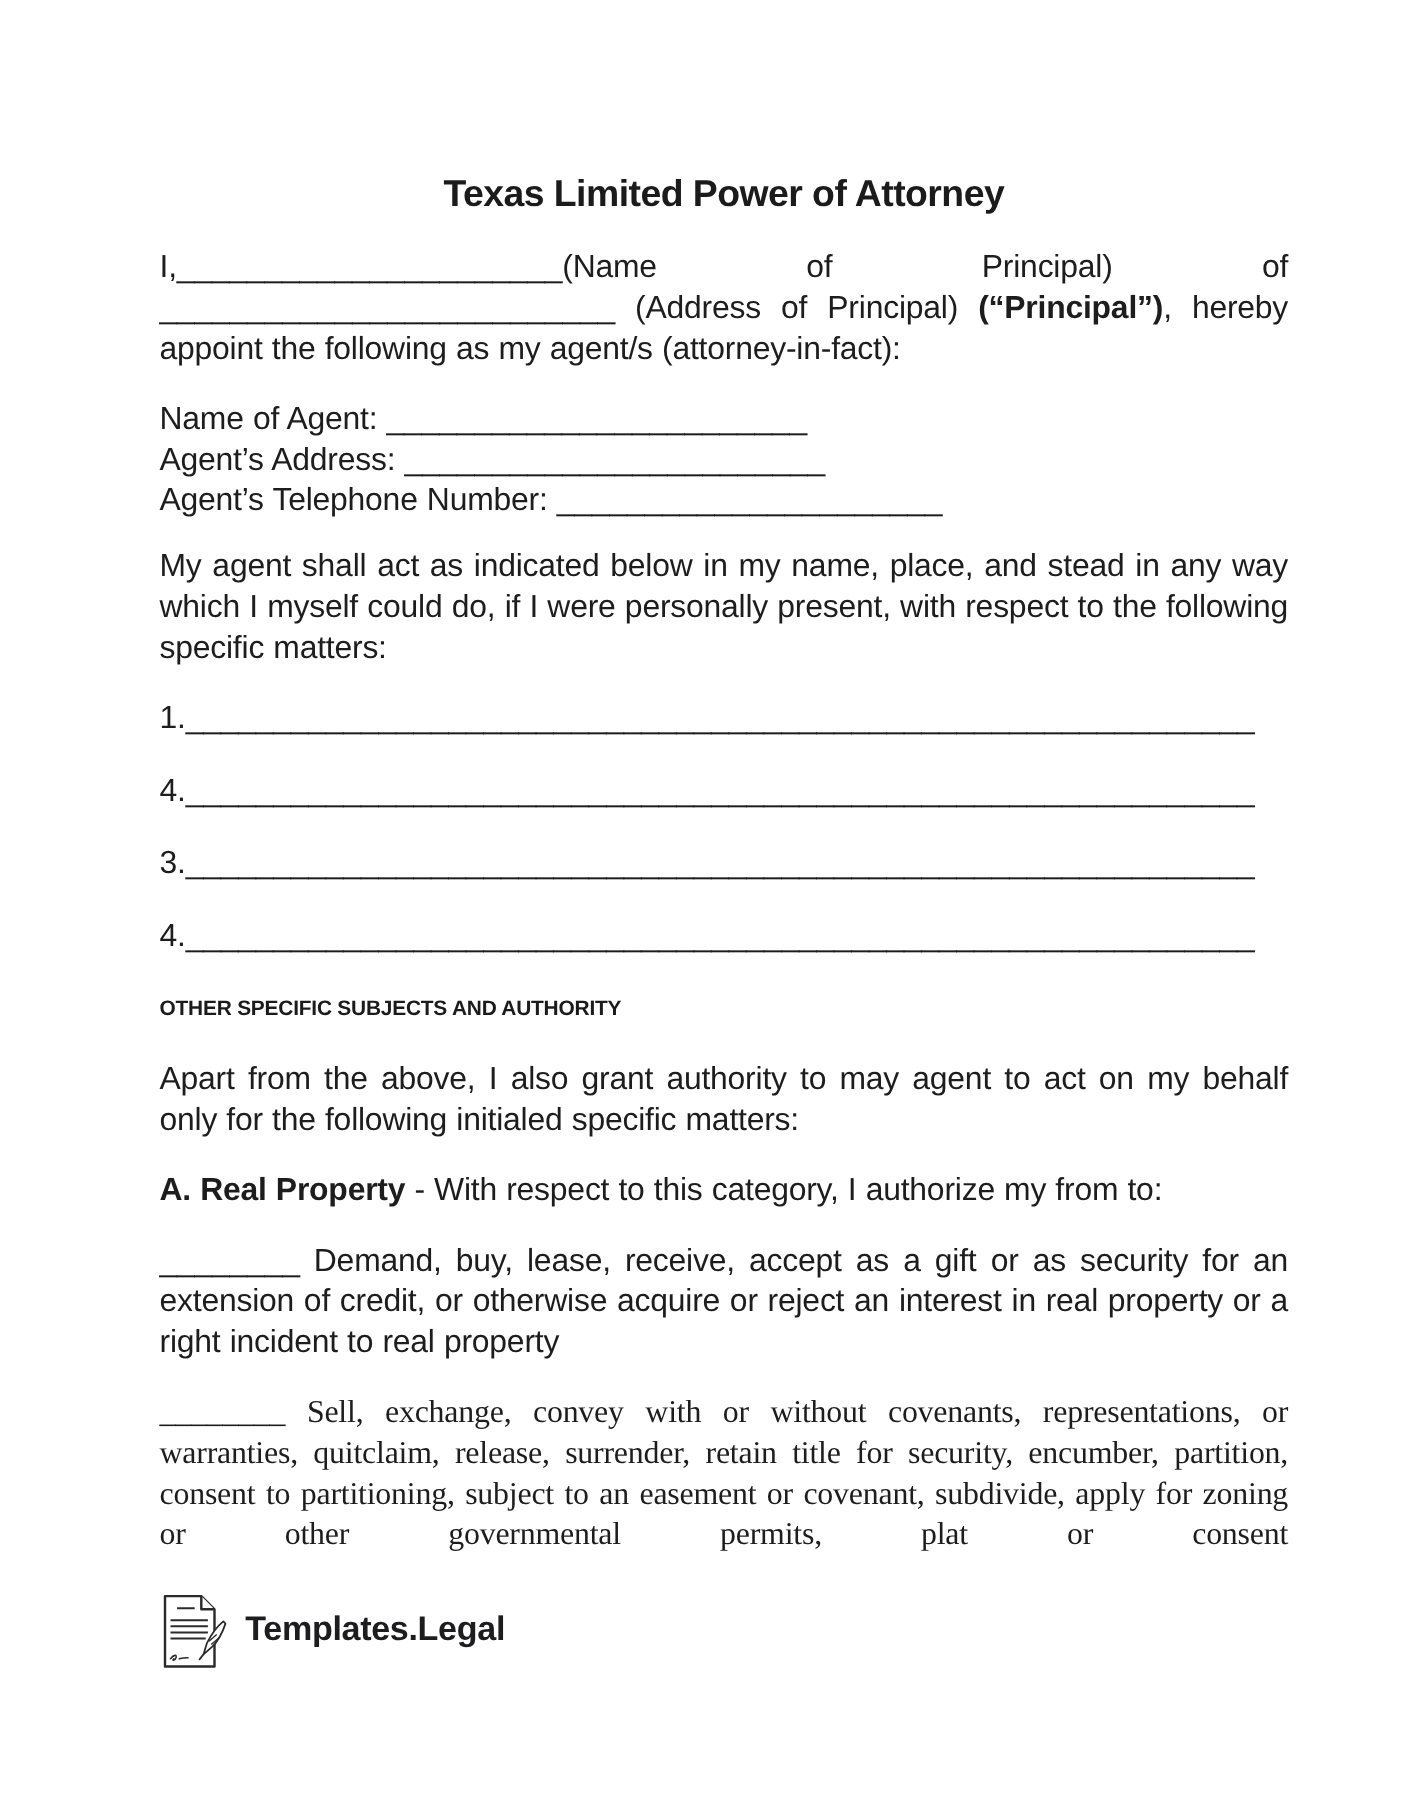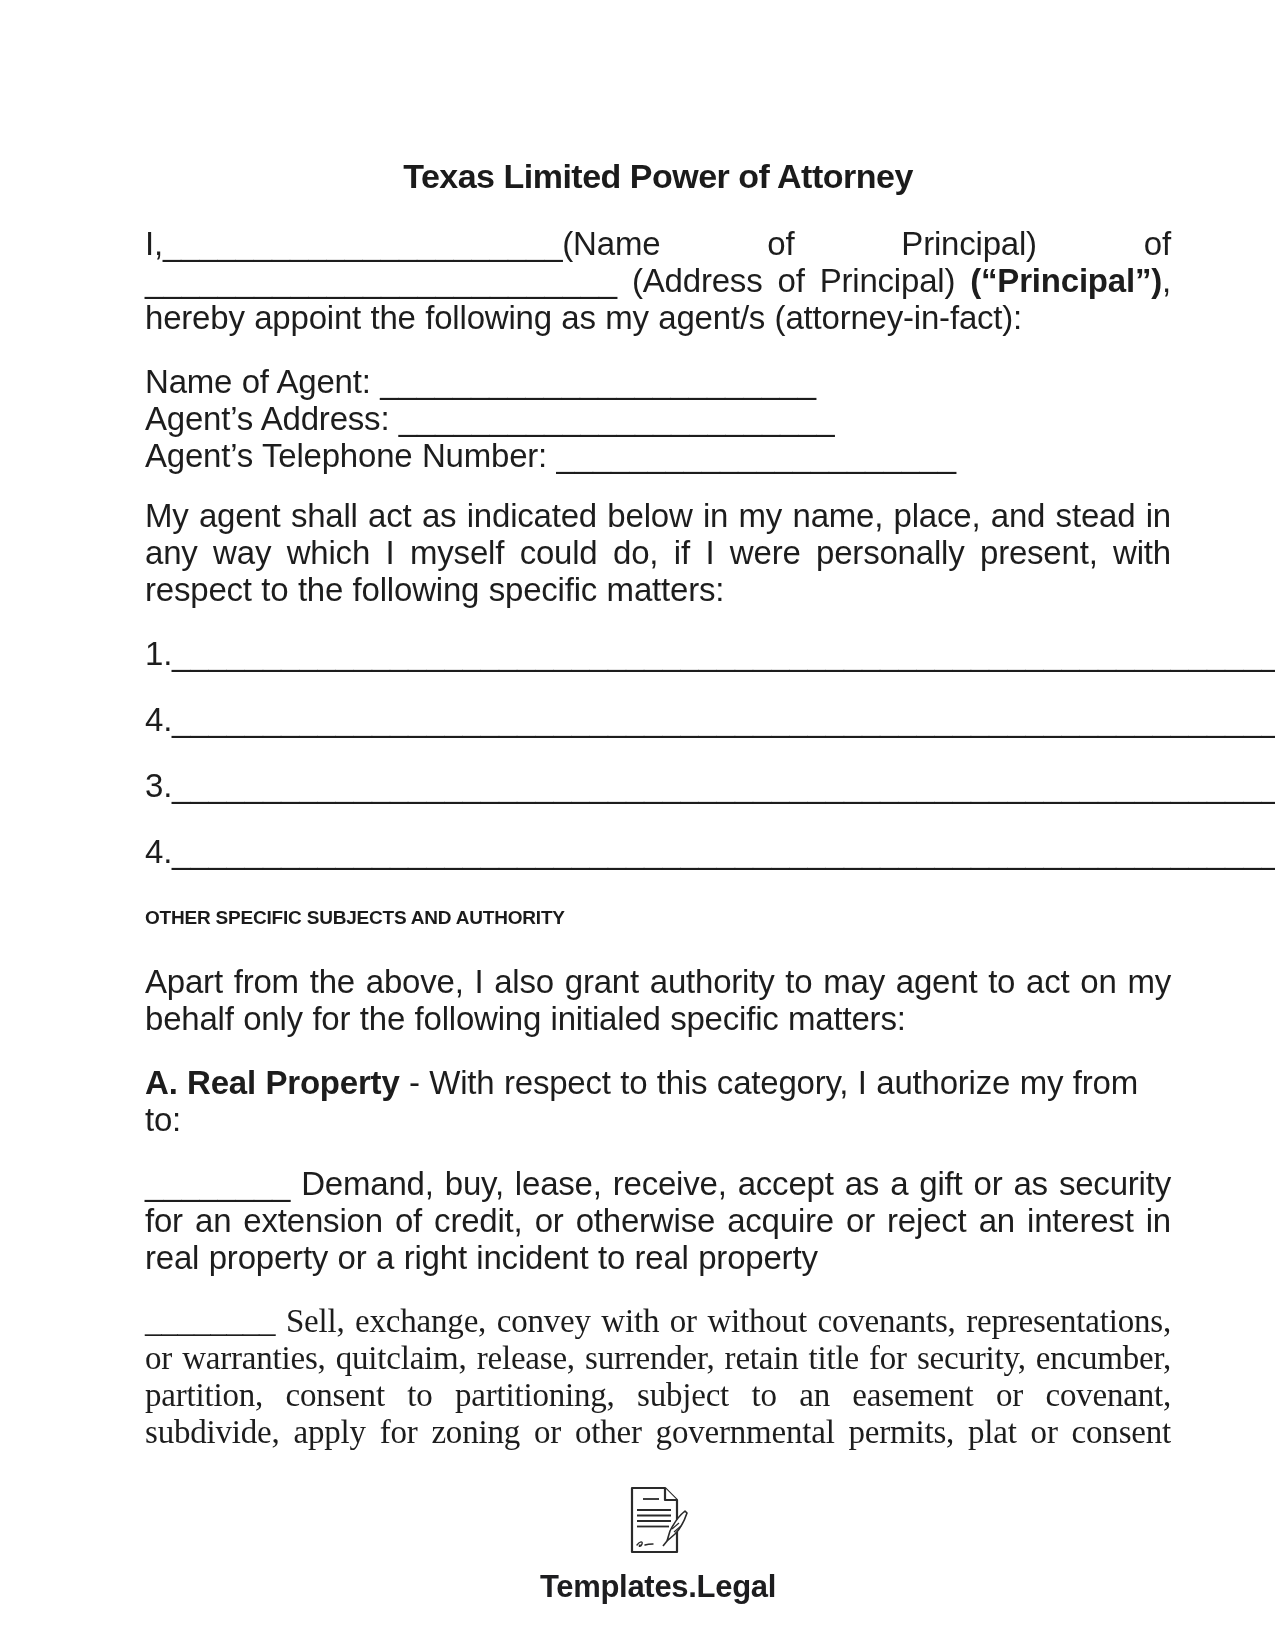--- a/index.html
+++ b/index.html
@@ -26,21 +26,21 @@
   .doc-title {
     margin: 0 0 29px 0;
     font-size: 34px;
     line-height: 40px;
     font-weight: 700;
     letter-spacing: -0.5px;
     text-align: center;
     color: #1b1b1b;
   }
   .body-text {
-    font-size: 33px;
+    font-size: 29px;
     line-height: 37px;
     letter-spacing: -0.2px;
     word-spacing: 0.5px;
   }
   p.body-text {
     margin: 0 0 27px 0;
     text-align: justify;
   }
   p.body-text.left {
     text-align: left;
@@ -70,21 +70,20 @@
     color: #1b1b1b;
   }
   .category-line strong {
     font-weight: 700;
   }
   .footer-brand {
     display: flex;
     align-items: center;
     gap: 16px;
     margin-top: 34px;
-    flex-direction: column;
   }
   .brand-icon {
     flex: 0 0 auto;
     display: block;
   }
   .brand-text {
     font-size: 31px;
     font-weight: 700;
     letter-spacing: -0.3px;
     color: #1d1d1f;

